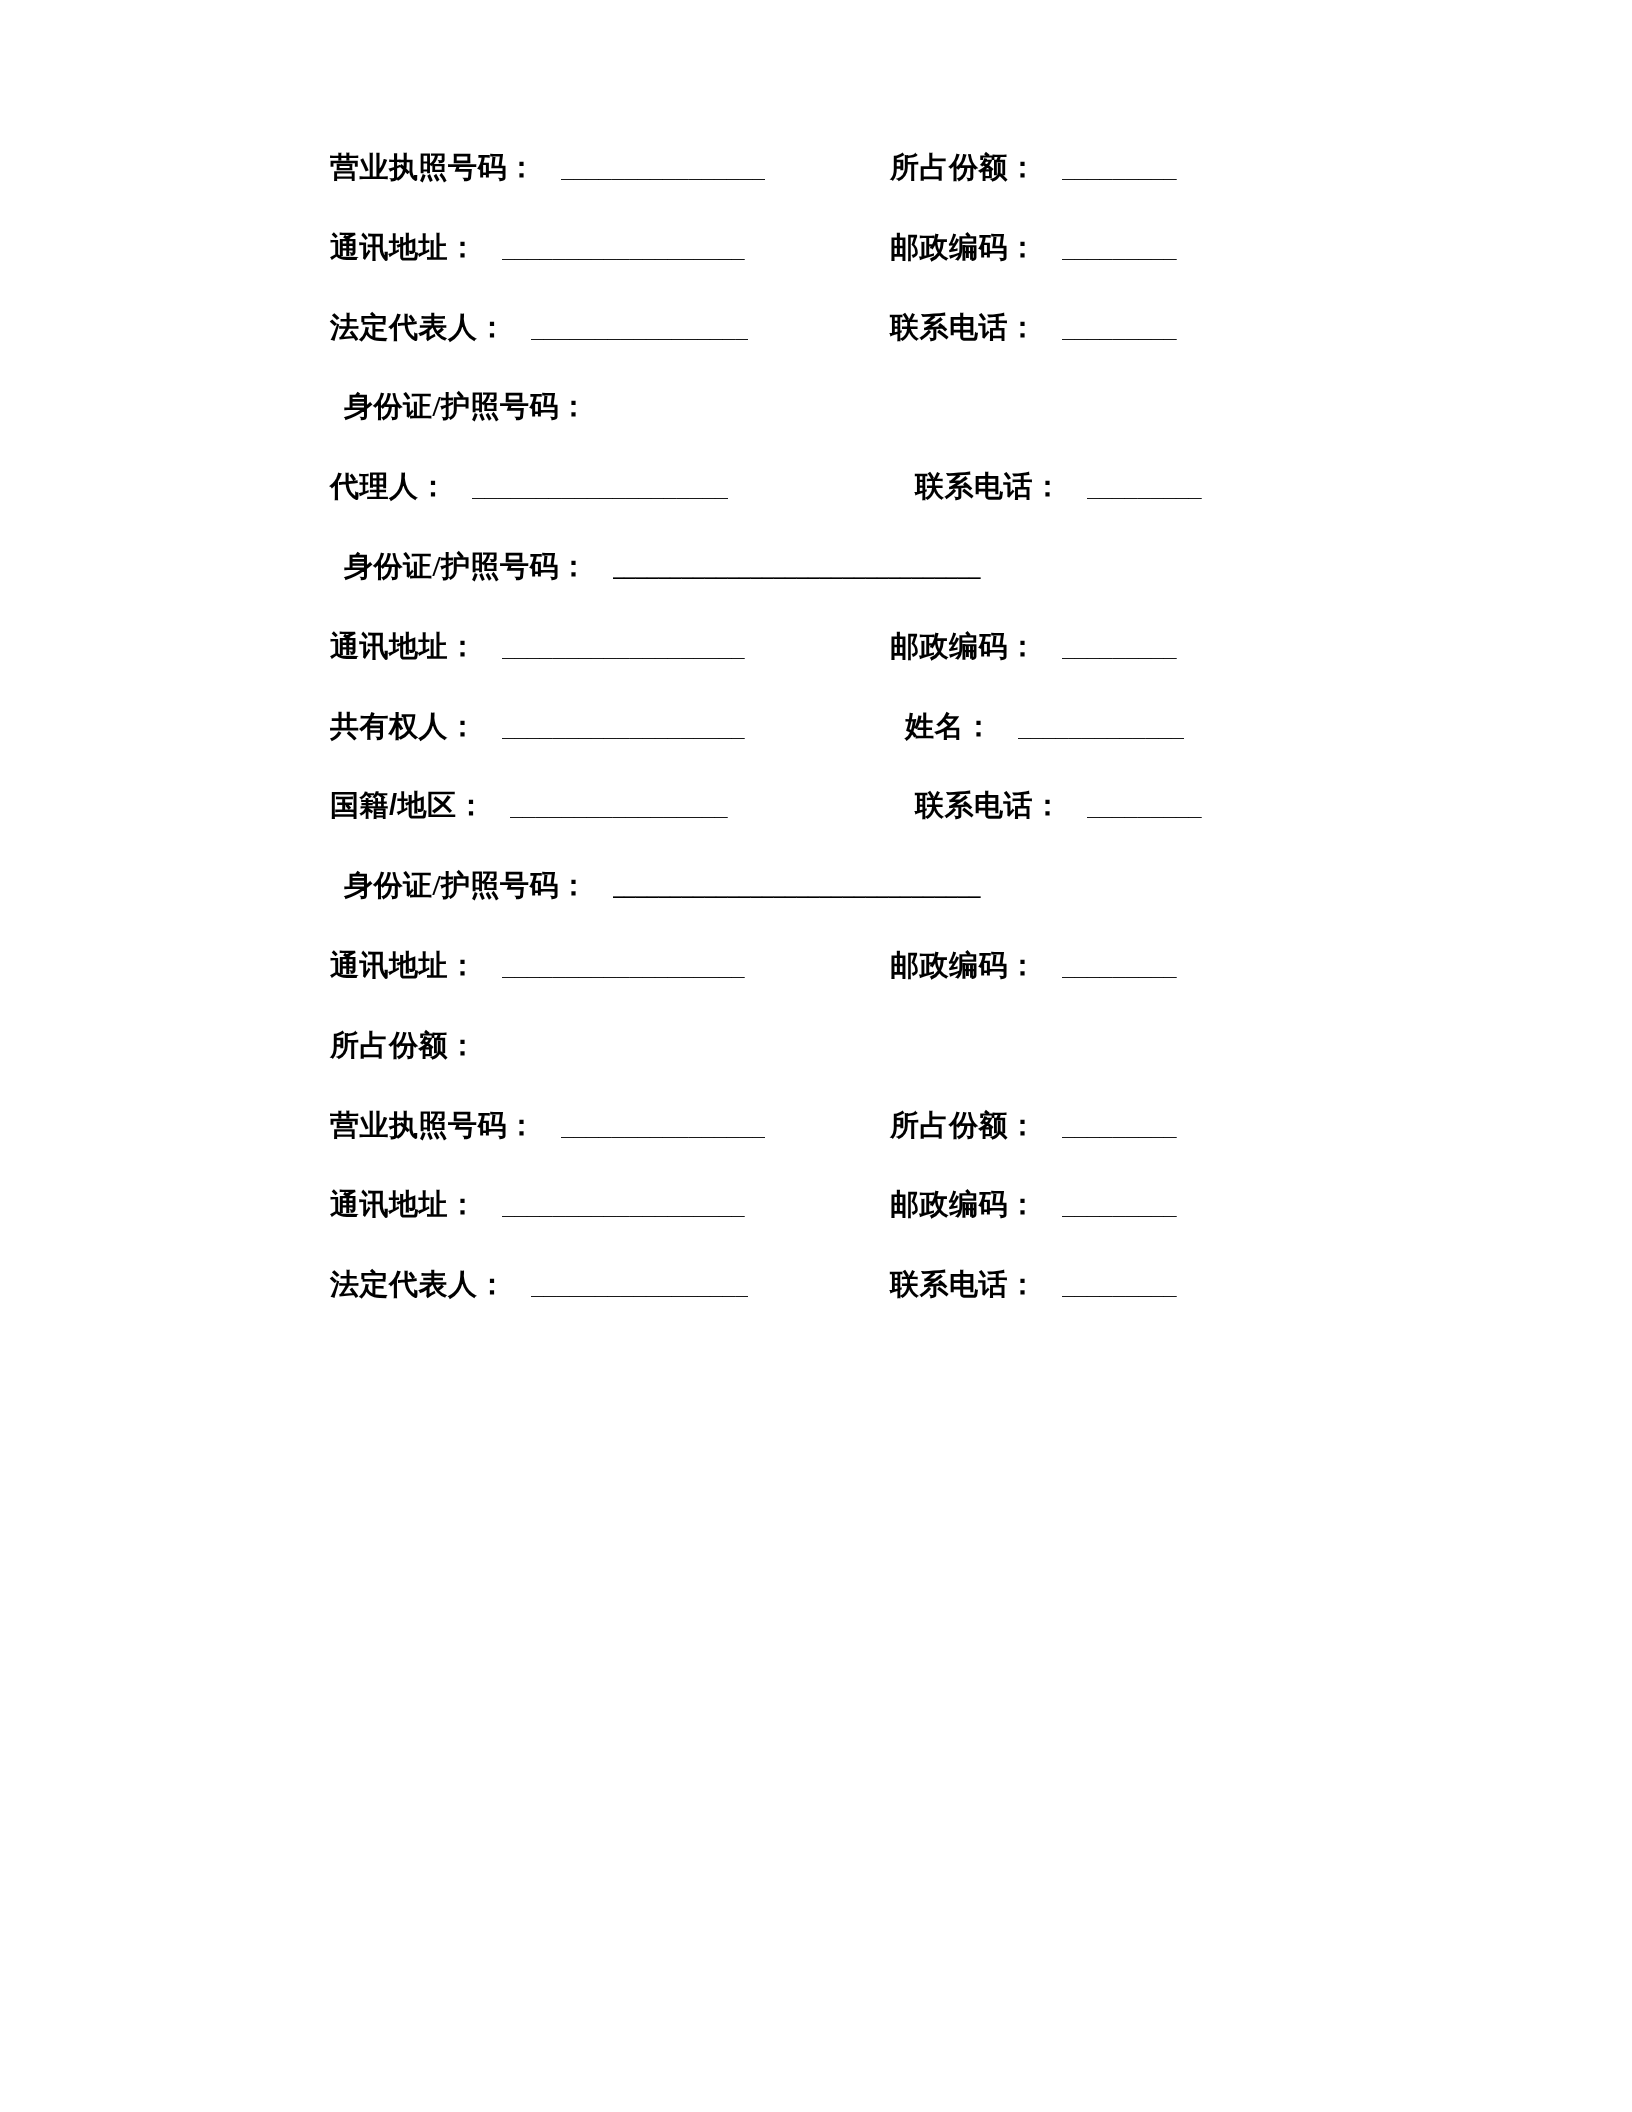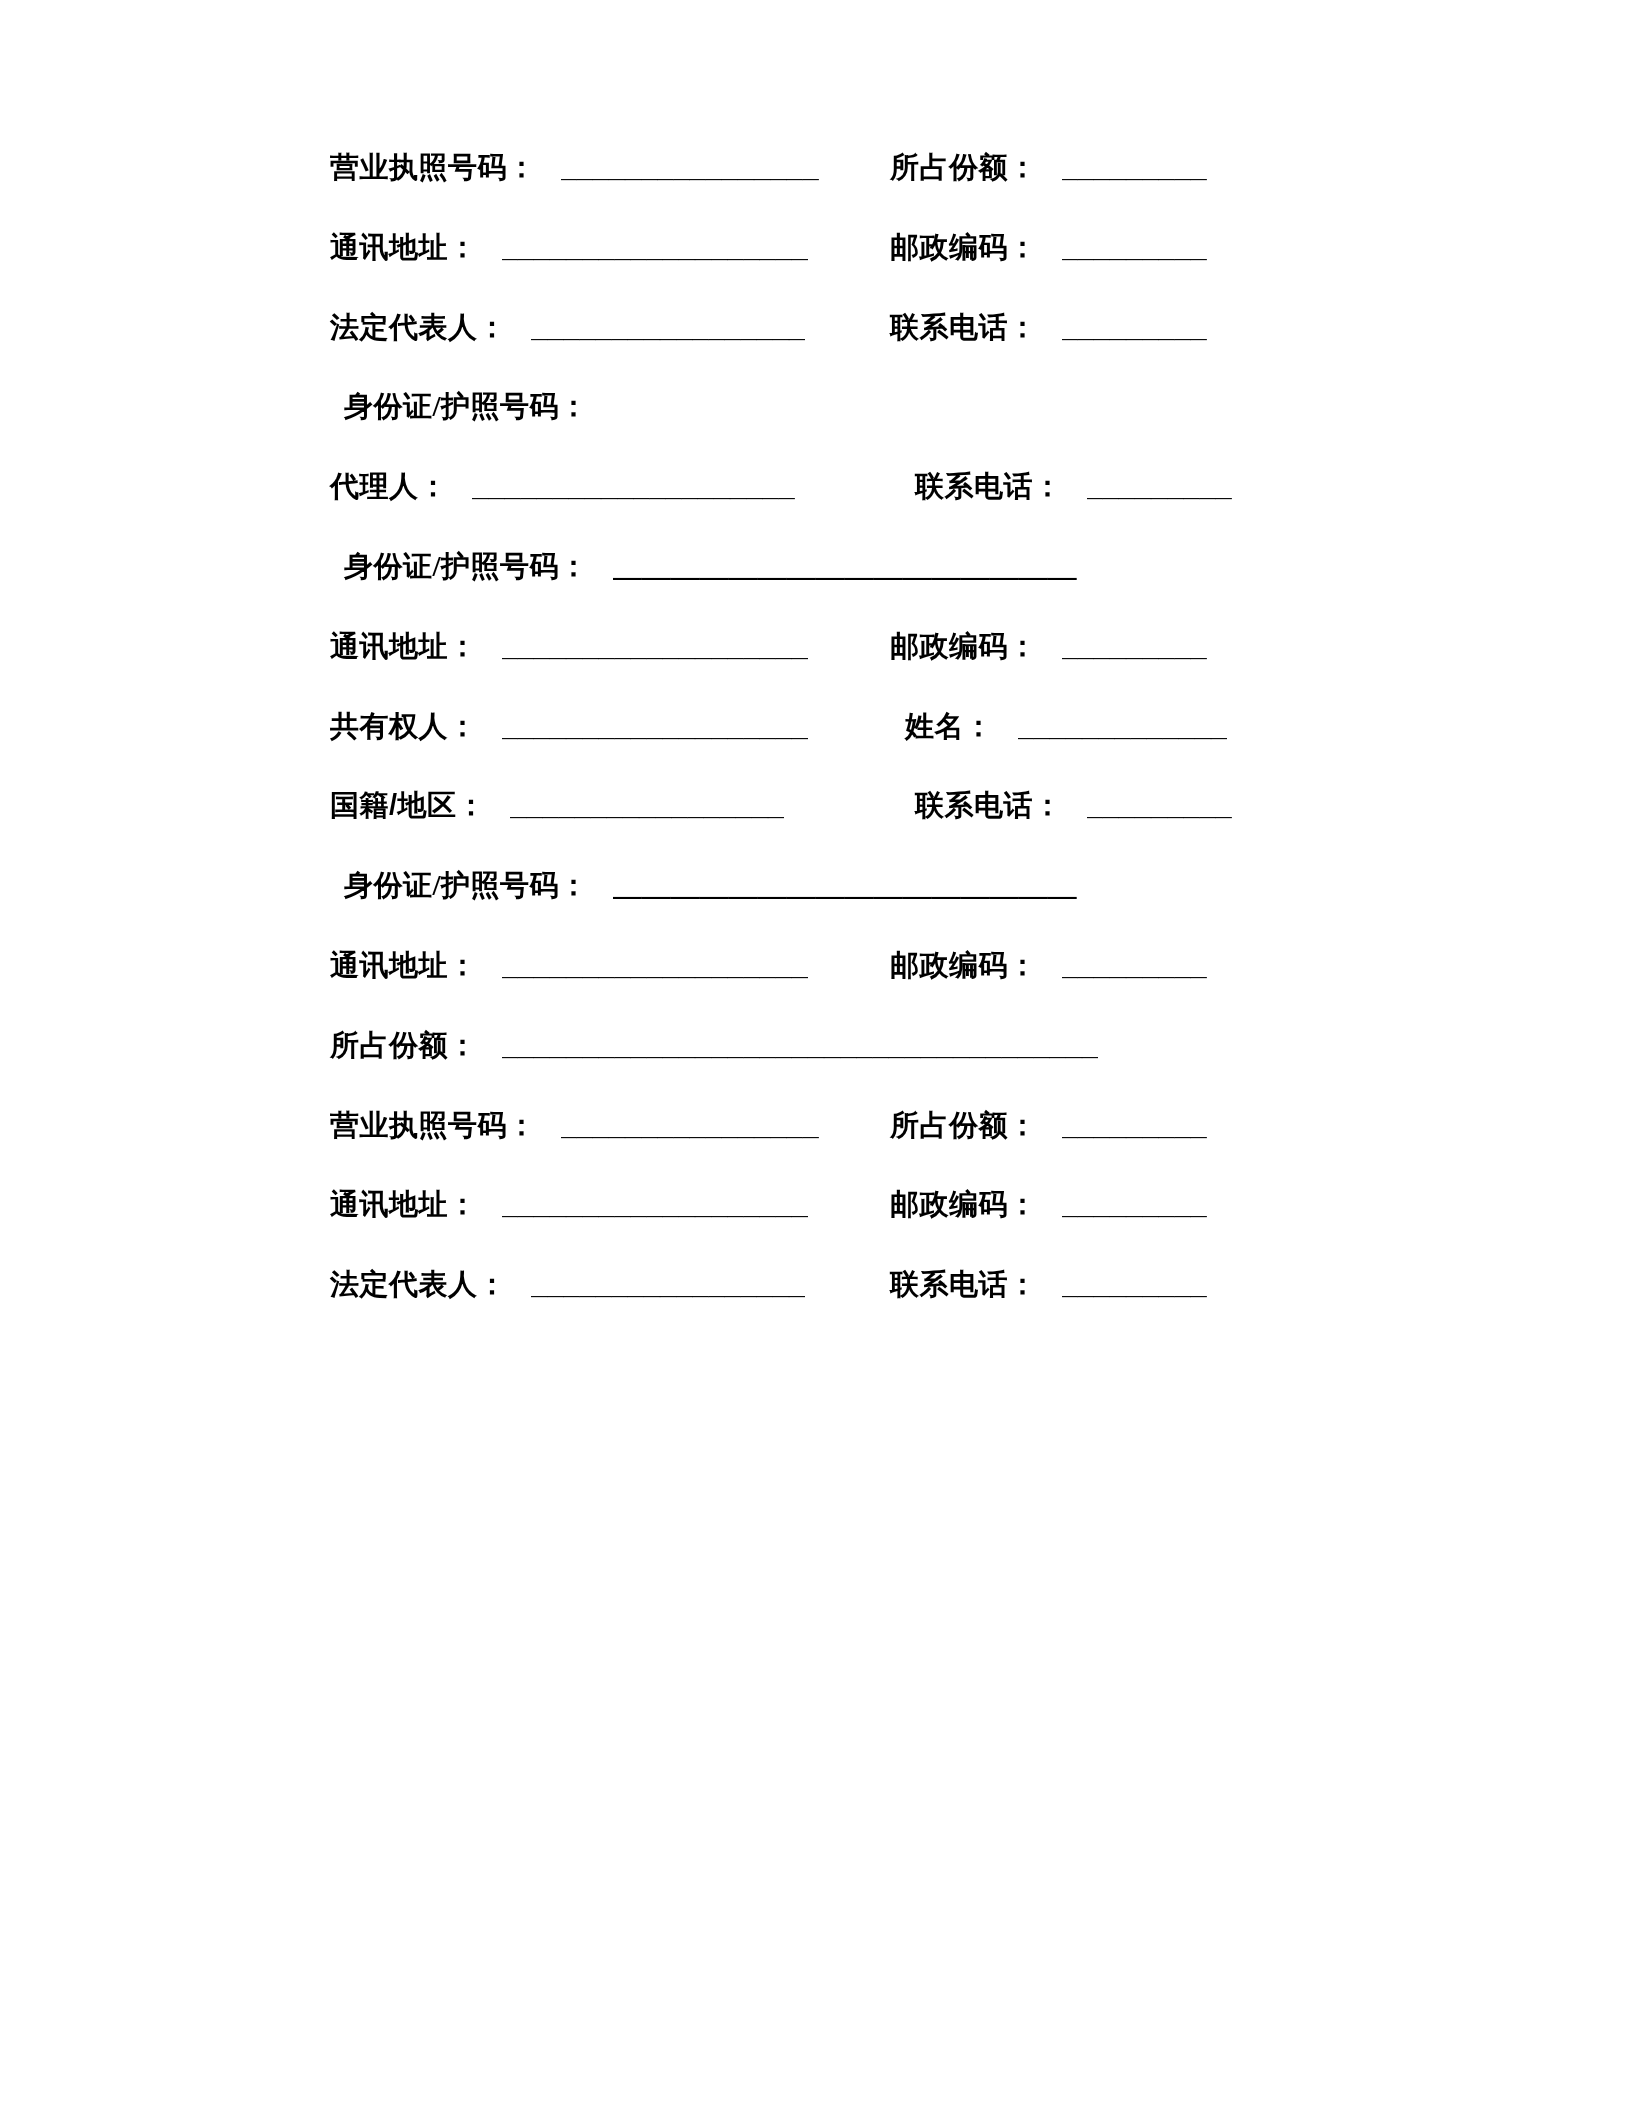--- a/index.html
+++ b/index.html
@@ -41,21 +41,21 @@
     white-space: nowrap;
   }
   .label {
     font-size: 29px;
     font-weight: 700;
     letter-spacing: 0.5px;
     line-height: 1.2;
   }
   .blank {
     display: inline-block;
-    font-size: 29px;
+    font-size: 23px;
     font-weight: 700;
     letter-spacing: 0px;
     line-height: 1.2;
     overflow: hidden;
   }
   .gap-sm { width: 24px; display: inline-block; }
   .col-left-a { width: 560px; }
   .col-left-b { width: 585px; }
   .col-left-c { width: 575px; }
 </style>
@@ -189,21 +189,20 @@
         <span class="label">邮政编码：</span>
         <span class="gap-sm"></span>
         <span class="blank">_________</span>
       </span>
     </div>
 
     <div class="row">
       <span class="field">
         <span class="label">所占份额：</span>
         <span class="gap-sm"></span>
-        <span class="blank">_____________________________________</span>
       </span>
     </div>
 
 
     <div class="row">
       <span class="field col-left-a">
         <span class="label">营业执照号码：</span>
         <span class="gap-sm"></span>
         <span class="blank">________________</span>
       </span>

